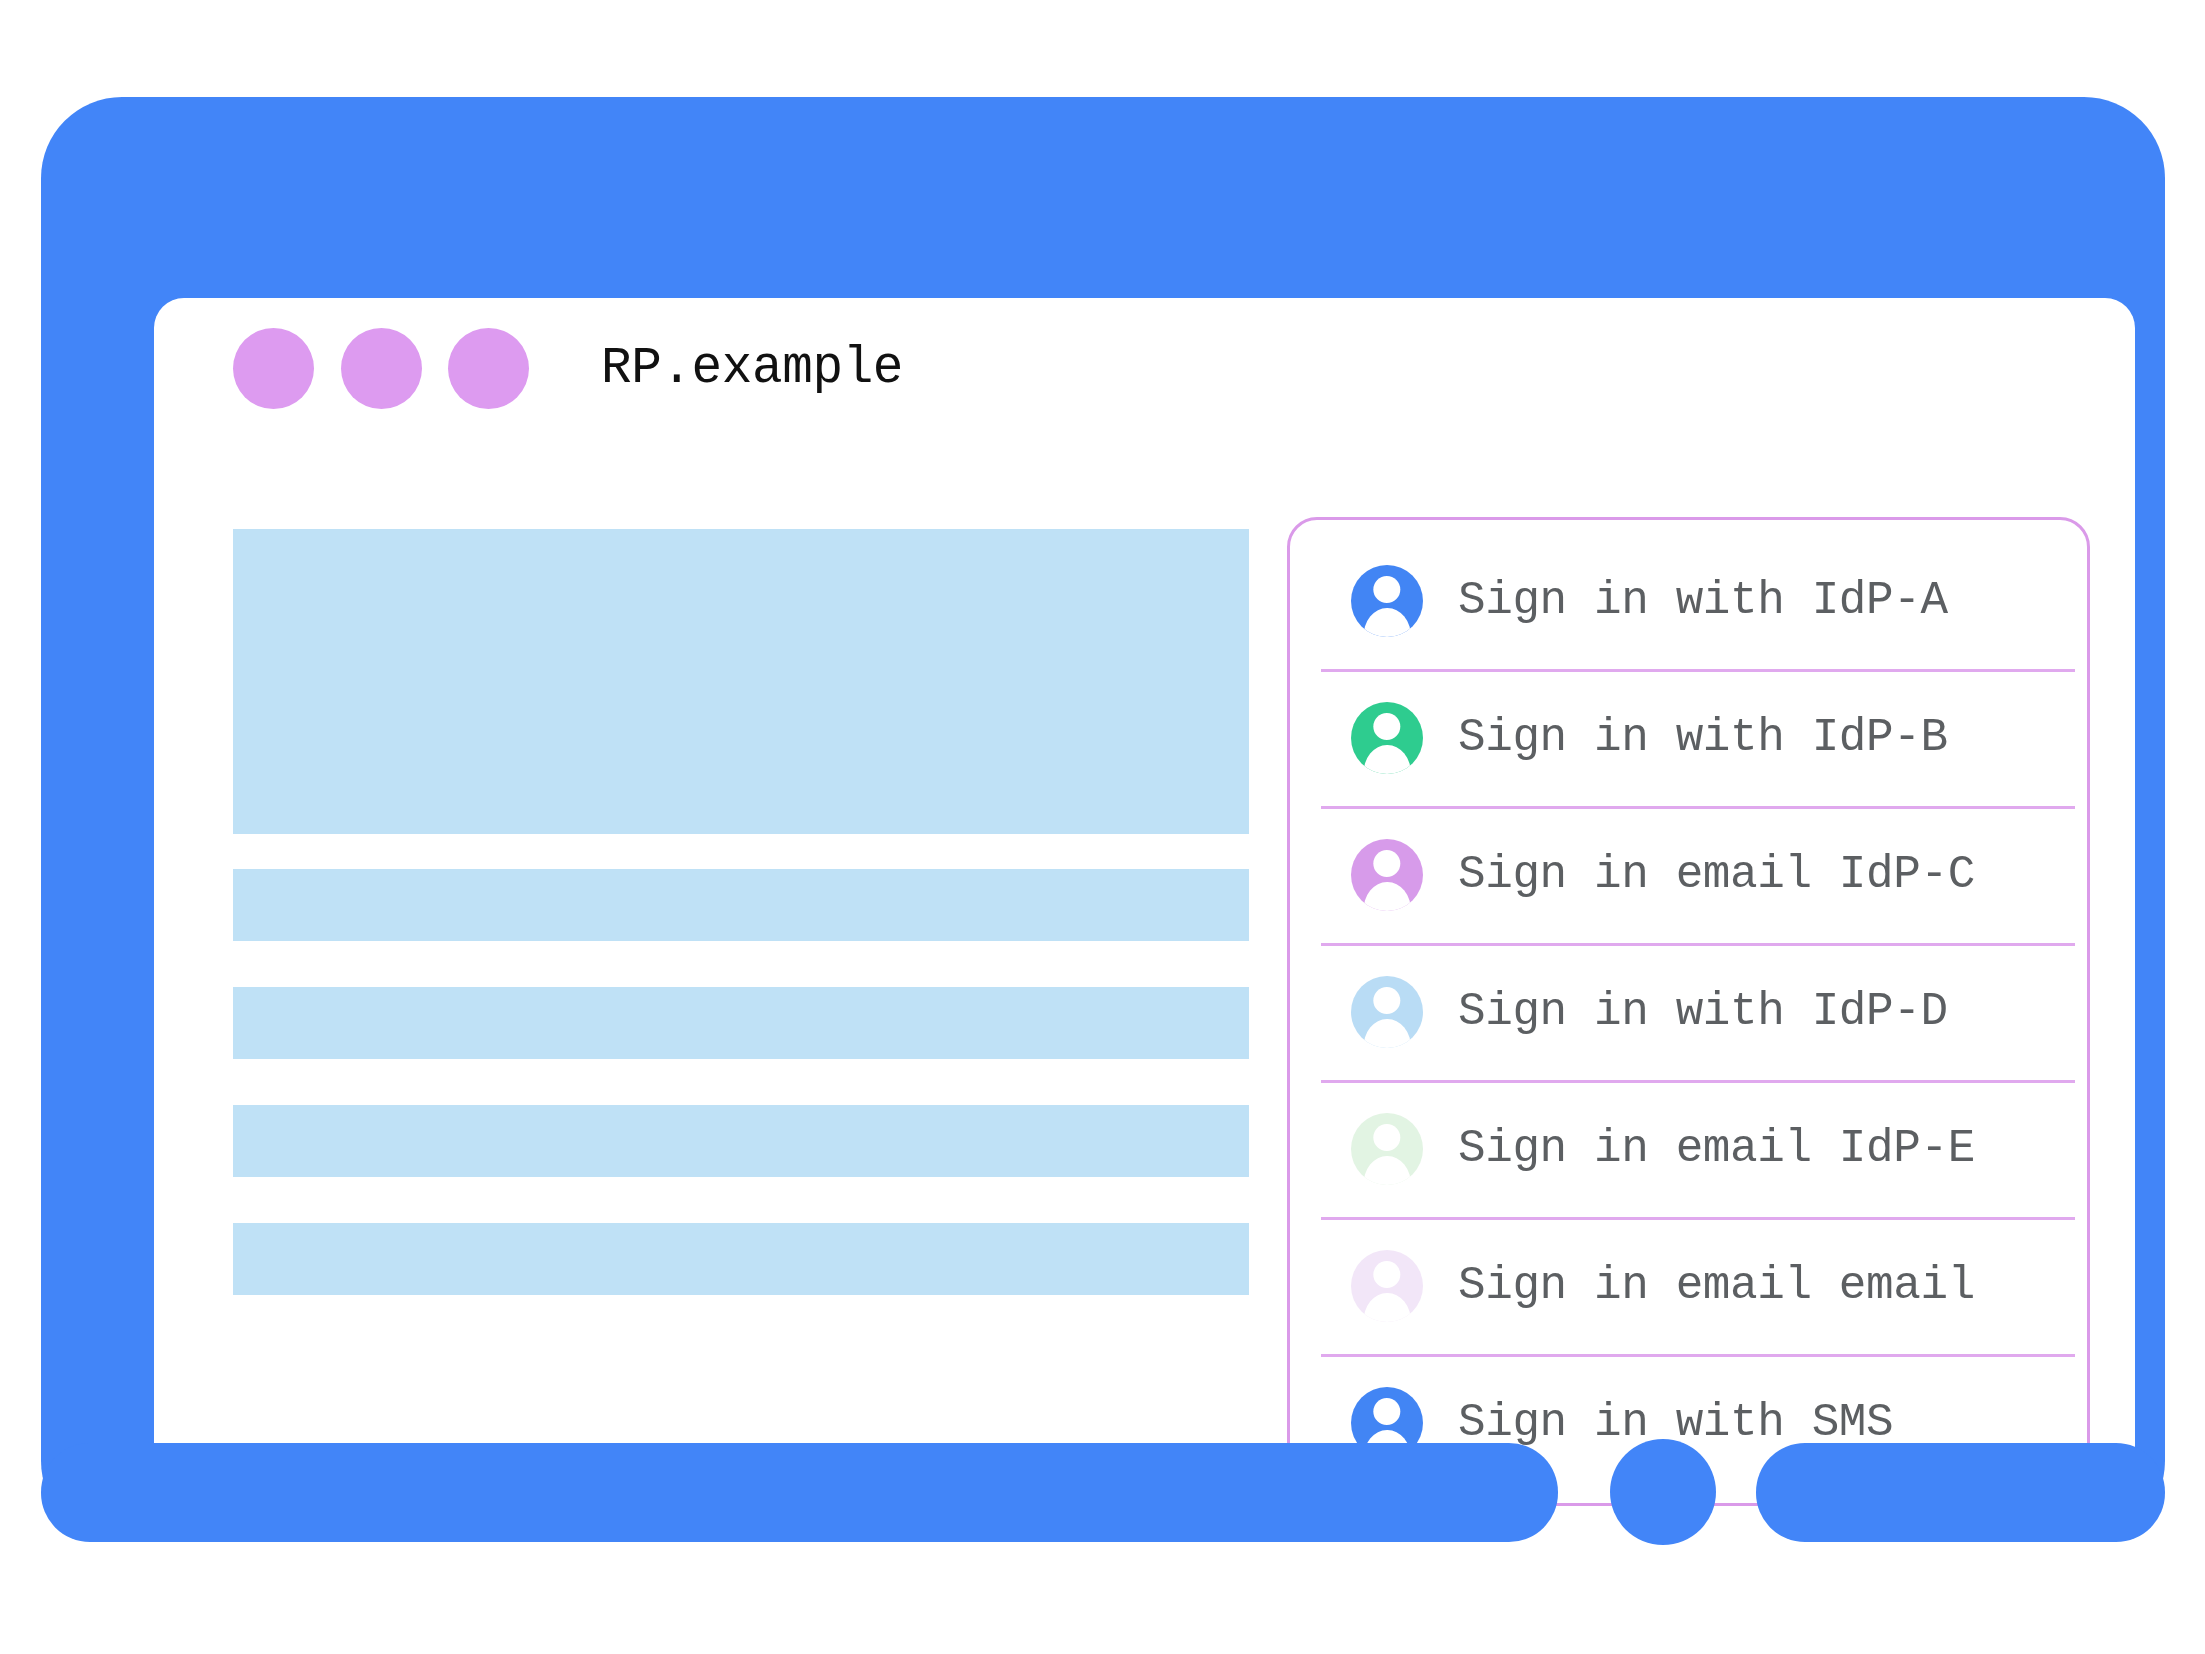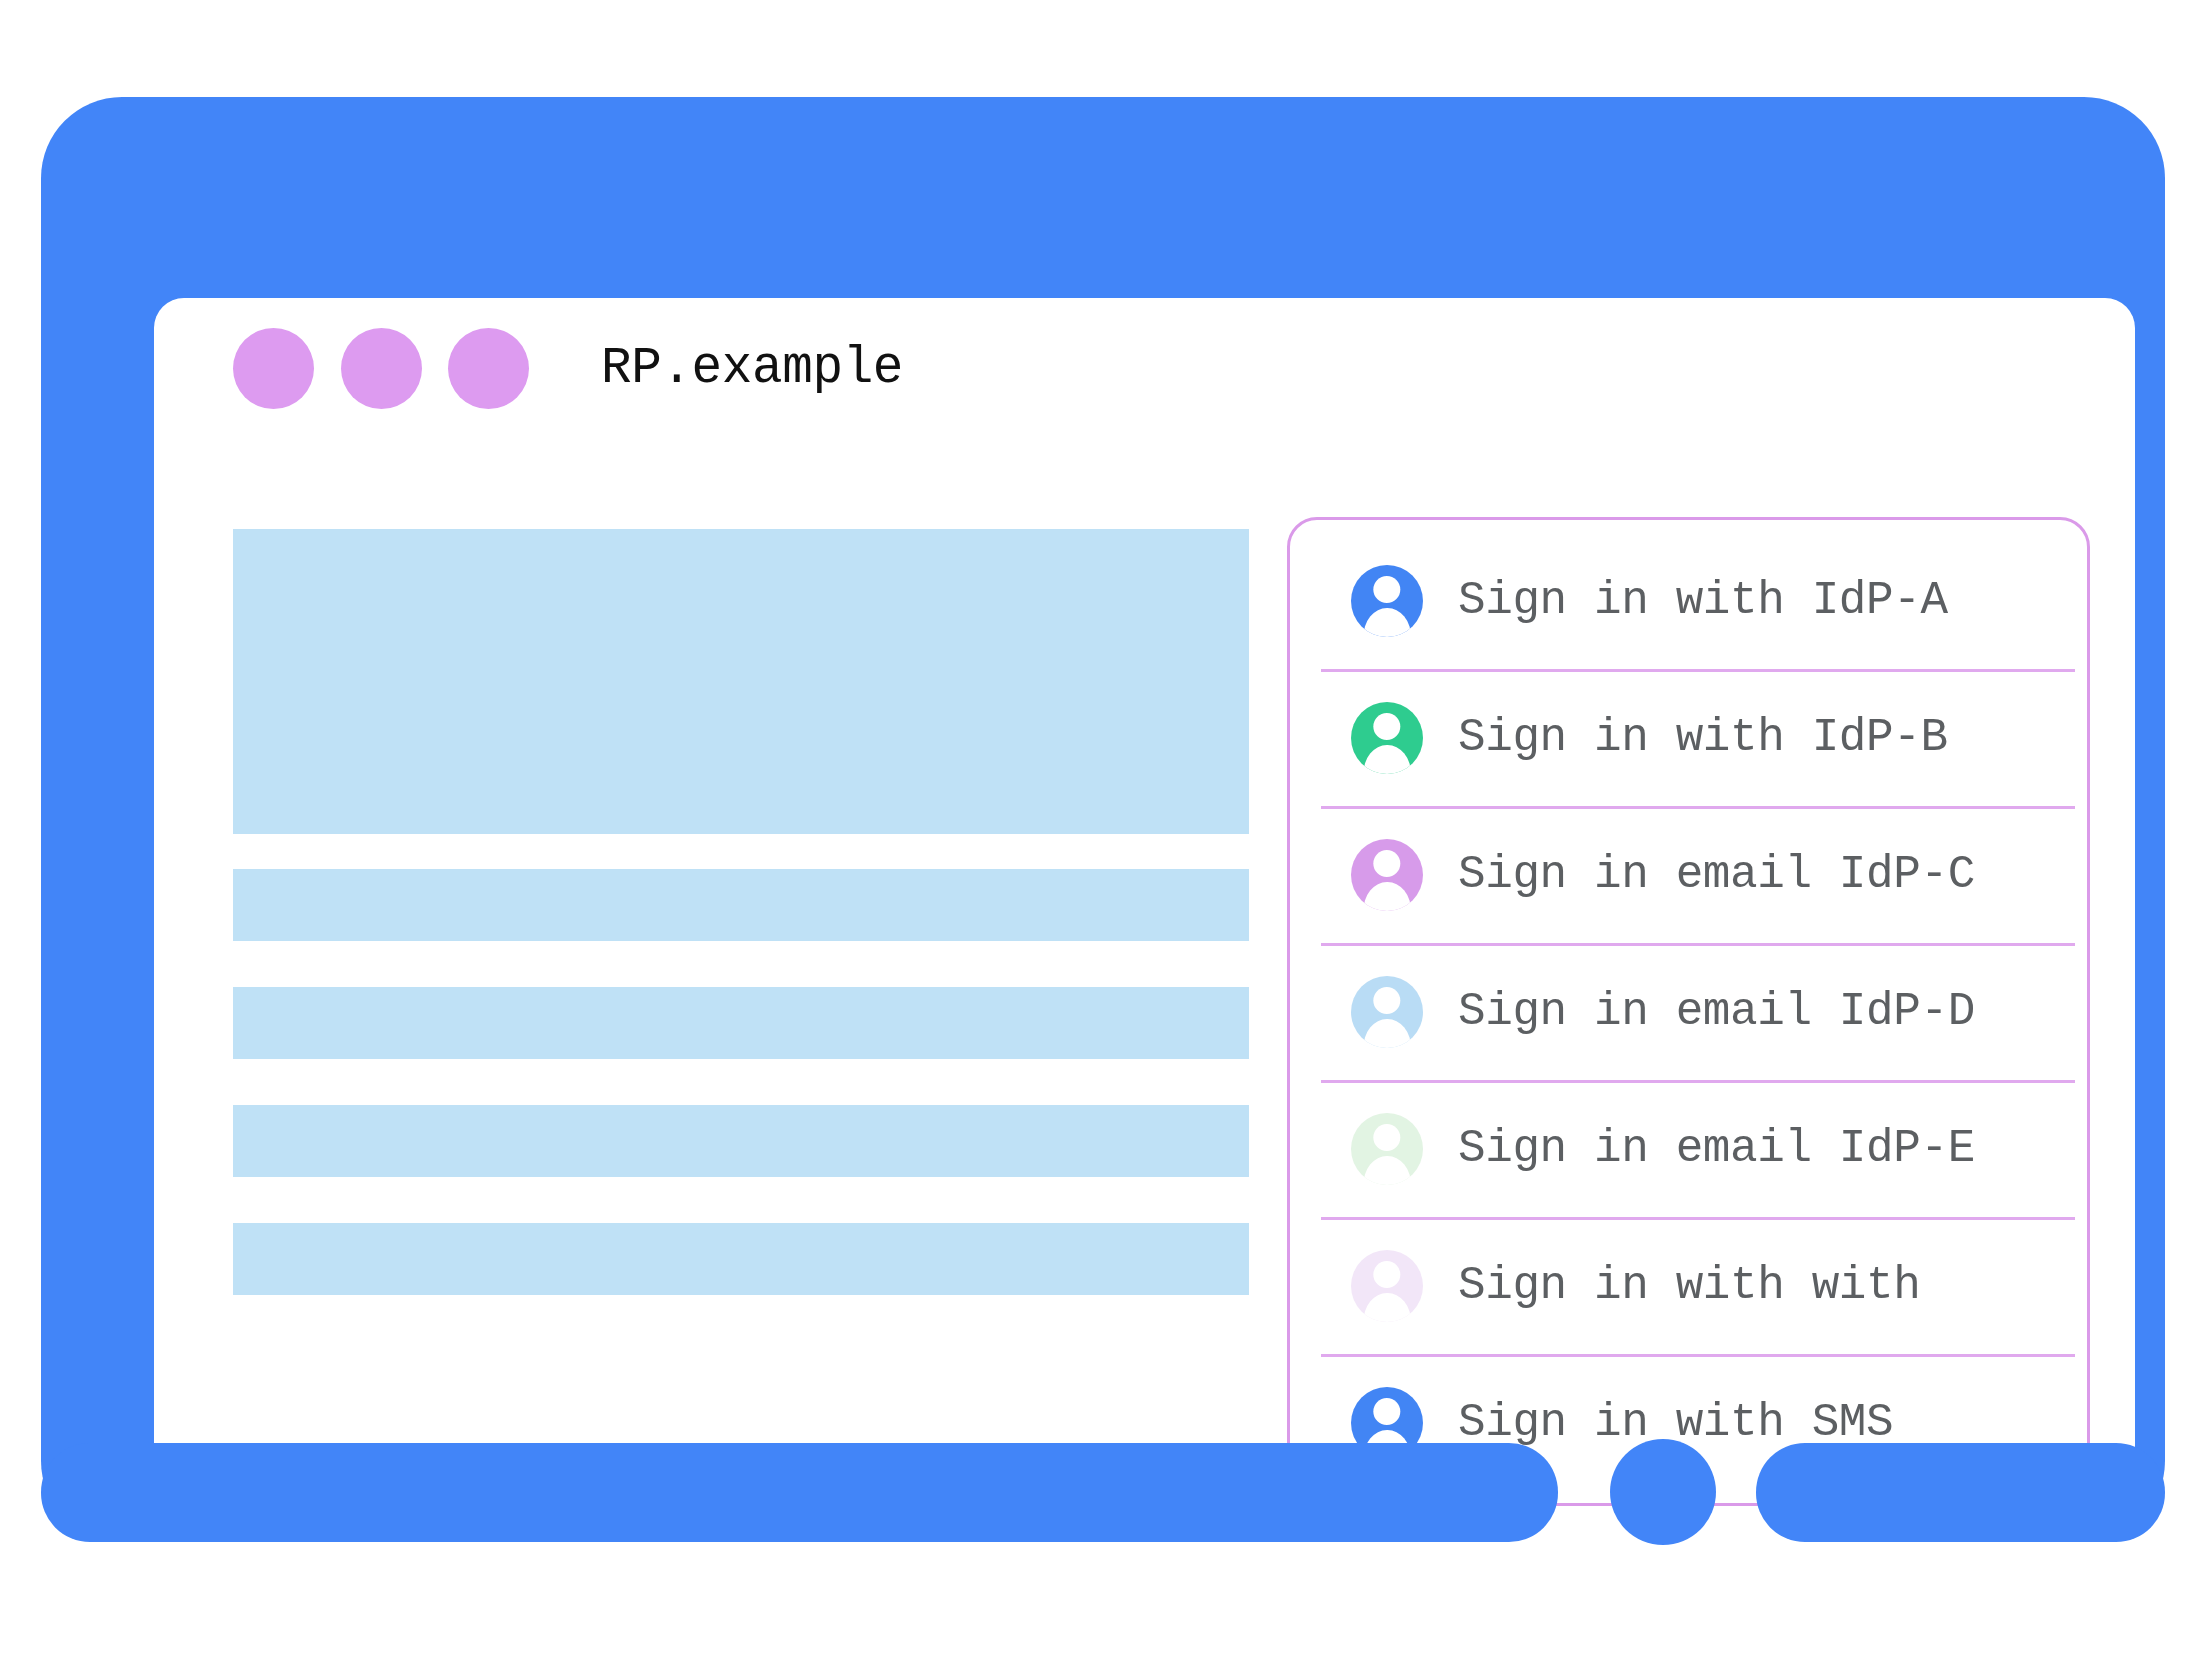--- a/index.html
+++ b/index.html
@@ -228,35 +228,35 @@
               <span class="head"></span>
               <span class="shoulders"></span>
             </span>
             <span class="signin-label">Sign in email IdP-C</span>
           </li>
           <li class="signin-item">
             <span class="avatar" style="background: rgb(185, 220, 245);">
               <span class="head"></span>
               <span class="shoulders"></span>
             </span>
-            <span class="signin-label">Sign in email IdP-D</span>
+            <span class="signin-label">Sign in with IdP-D</span>
           </li>
           <li class="signin-item">
             <span class="avatar" style="background: rgb(226, 244, 227);">
               <span class="head"></span>
               <span class="shoulders"></span>
             </span>
             <span class="signin-label">Sign in email IdP-E</span>
           </li>
           <li class="signin-item">
             <span class="avatar" style="background: rgb(242, 230, 248);">
               <span class="head"></span>
               <span class="shoulders"></span>
             </span>
-            <span class="signin-label">Sign in with with</span>
+            <span class="signin-label">Sign in email email</span>
           </li>
           <li class="signin-item">
             <span class="avatar" style="background: rgb(66, 133, 244);">
               <span class="head"></span>
               <span class="shoulders"></span>
             </span>
             <span class="signin-label">Sign in with SMS</span>
           </li>
         </ul>
     </div>

